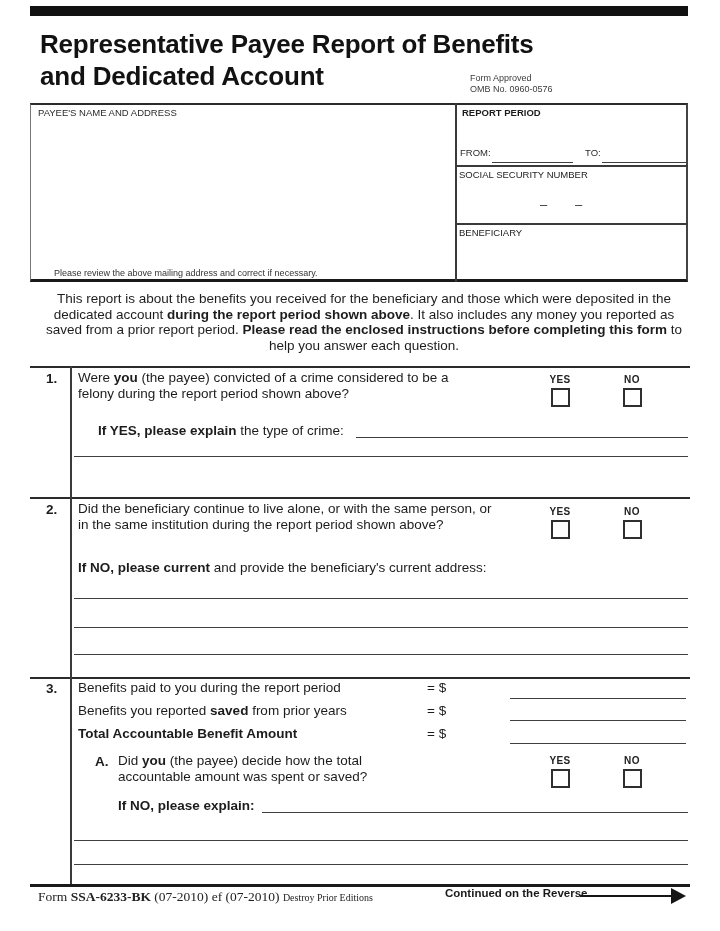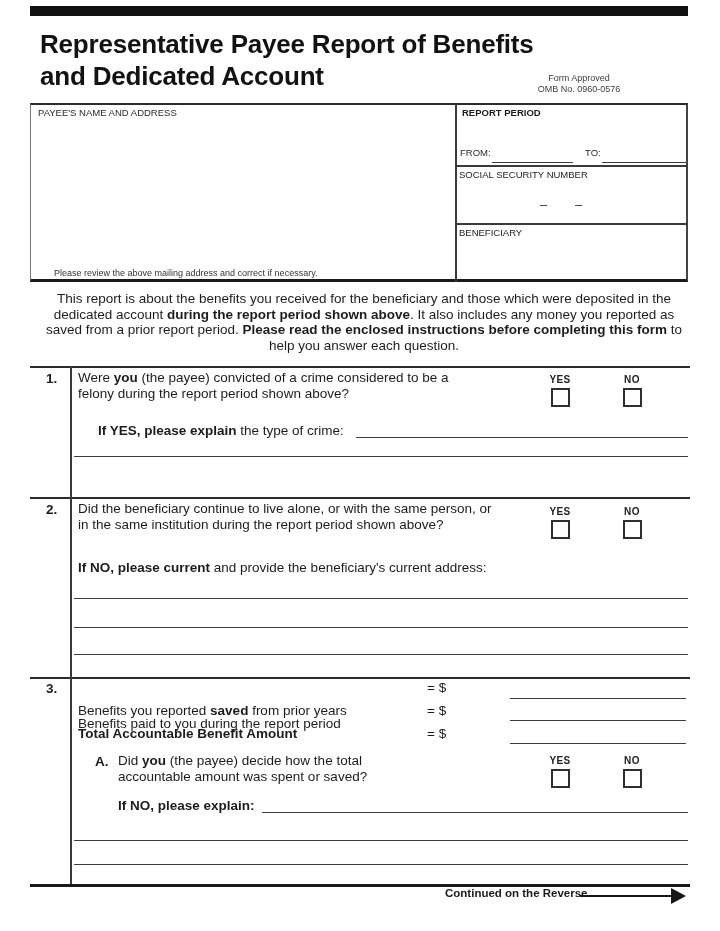--- a/index.html
+++ b/index.html
@@ -5,21 +5,21 @@
   html,body{margin:0;padding:0;background:#ffffff;}
   #page{
     position:relative;width:720px;height:931px;background:#ffffff;overflow:hidden;
     font-family:"Liberation Sans","DejaVu Sans",sans-serif;color:#1c1c1c;
   }
   .abs{position:absolute;}
   
   .topbar{left:30px;top:6px;width:658px;height:10px;background:#111;}
   
   .title{left:40px;top:28px;width:620px;font-size:26px;line-height:32px;font-weight:bold;color:#121212;letter-spacing:-0.2px;}
-  .approved{left:470px;top:73px;width:218px;font-size:9px;line-height:11px;text-align:center;color:#3c3c3c;}
+  .approved{left:470px;top:73px;width:218px;font-size:9px;line-height:11px;text-align:left;color:#3c3c3c;}
   
   .hbox{left:30px;top:103px;width:658px;height:179px;border-top:2px solid #2b2b2b;border-bottom:3px solid #1a1a1a;border-left:1px solid #777;border-right:2px solid #444;box-sizing:border-box;}
   .vdiv{left:455px;top:103px;width:0;height:179px;border-left:2px solid #3a3a3a;}
   .rowline{border-top:2px solid #3a3a3a;height:0;}
   .blank{border-top:1.5px solid #3f3f3f;height:0;}
   .smalltext{font-size:9px;color:#333;}
   
   .intro{left:38px;top:291px;width:652px;font-size:13.5px;line-height:15.5px;color:#1d1d1d;text-align:center;}
   b,.b{font-weight:bold;}
   
@@ -105,21 +105,21 @@
   <div class="abs yn" style="left:610px;top:506px;">
       <div class="yn-label">NO</div>
       <div class="yn-box"></div>
     </div>
   <div class="abs qtext" style="left:78px;top:560px;"><b>If NO, please current</b><span> and provide the beneficiary's current address:</span></div>
   <div class="abs blank" style="left:74px;top:598px;width:614px;"></div>
   <div class="abs blank" style="left:74px;top:627px;width:614px;"></div>
   <div class="abs blank" style="left:74px;top:654px;width:614px;"></div>
 
   <div class="abs qnum" style="left:46px;top:681px;">3.</div>
-  <div class="abs qtext" style="left:78px;top:716px;">Benefits paid to you during the report period</div>
+  <div class="abs qtext" style="left:78px;top:680px;">Benefits paid to you during the report period</div>
   <div class="abs eq" style="left:427px;top:680px;">= $</div>
   <div class="abs blank" style="left:510px;top:698px;width:176px;"></div>
   <div class="abs qtext" style="left:78px;top:703px;"><span>Benefits you reported </span><b>saved</b><span> from prior years</span></div>
   <div class="abs eq" style="left:427px;top:703px;">= $</div>
   <div class="abs blank" style="left:510px;top:720px;width:176px;"></div>
   <div class="abs qtext b" style="left:78px;top:726px;">Total Accountable Benefit Amount</div>
   <div class="abs eq" style="left:427px;top:726px;">= $</div>
   <div class="abs blank" style="left:510px;top:743px;width:176px;"></div>
 
   <div class="abs qnum" style="left:95px;top:754px;">A.</div>
@@ -131,17 +131,18 @@
   <div class="abs yn" style="left:610px;top:755px;">
       <div class="yn-label">NO</div>
       <div class="yn-box"></div>
     </div>
   <div class="abs qtext b" style="left:118px;top:798px;">If NO, please explain:</div>
   <div class="abs blank" style="left:262px;top:812px;width:426px;"></div>
   <div class="abs blank" style="left:74px;top:840px;width:614px;"></div>
   <div class="abs blank" style="left:74px;top:864px;width:614px;"></div>
 
   <div class="abs footline"></div>
+  <div class="abs footleft"><span>Form </span><b>SSA-6233-BK</b><span> (07-2010) ef (07-2010) </span><span class="small">Destroy Prior Editions</span></div>
   <div class="abs continued">Continued on the Reverse</div>
   <div class="abs arrowline"></div>
   <div class="abs arrowhead"></div>
 
 </div>
 
 </body></html>

